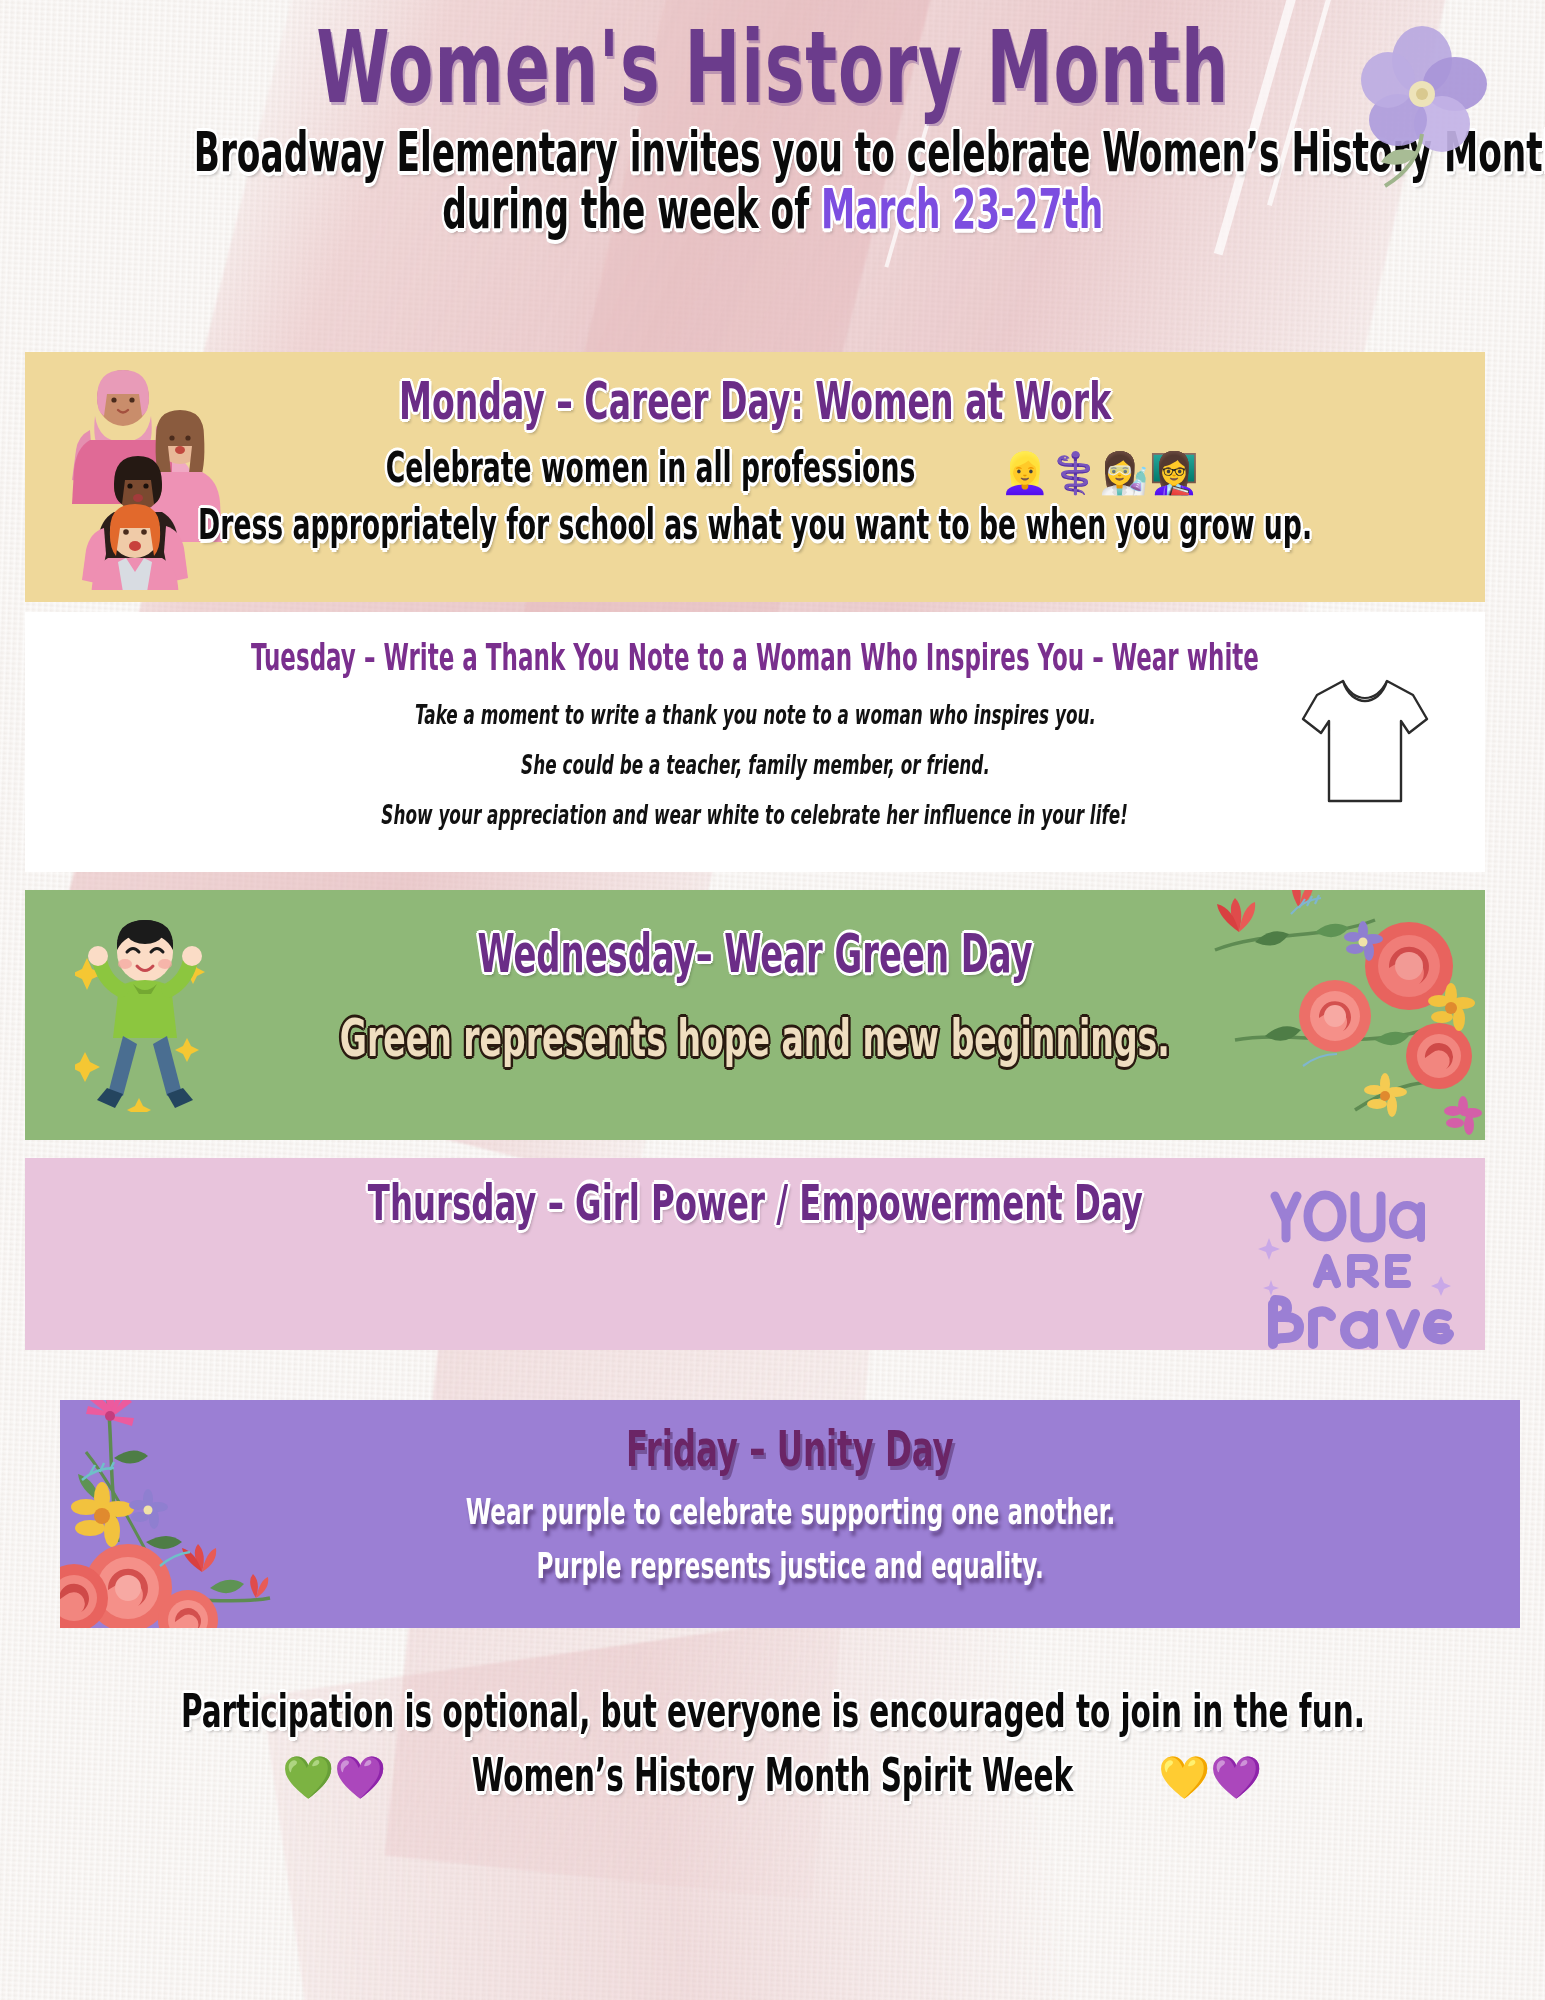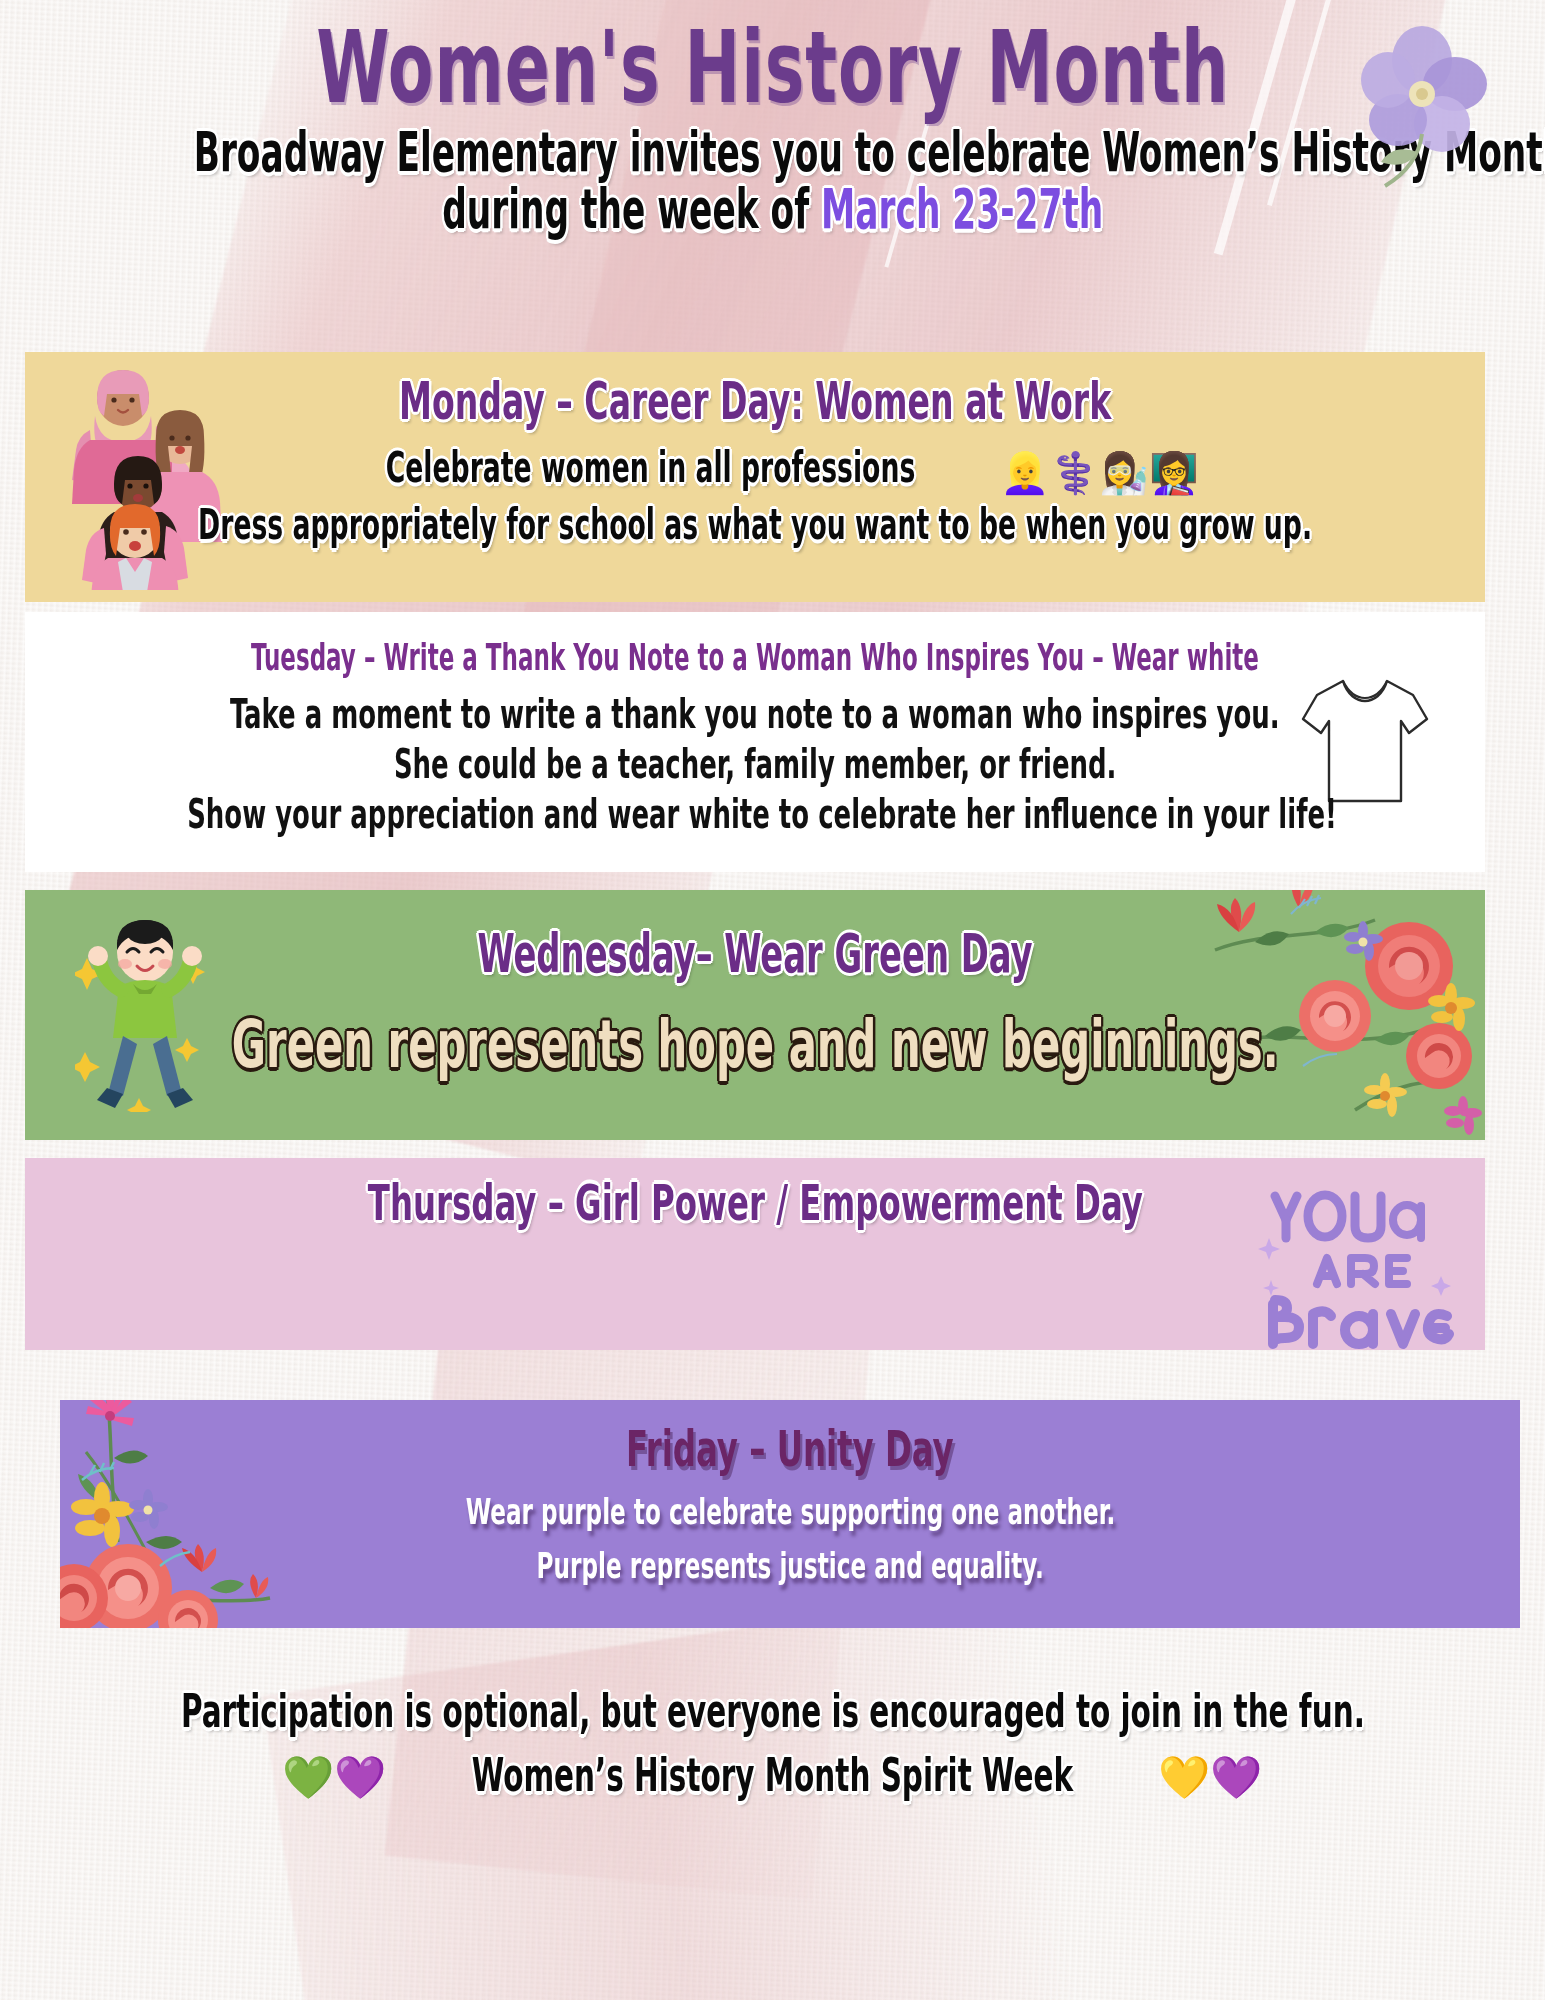--- a/index.html
+++ b/index.html
@@ -126,28 +126,28 @@
   #band-monday { top:352px; height:250px; background:#EFD89A; }
   #band-monday .band-head { font-size:46px; padding-top:22px; }
   #band-monday .band-head .cond { transform:scaleX(0.80) scaleY(1.12); }
   #band-monday .band-body { font-size:38px; line-height:52px; padding-top:14px; }
   #band-monday .band-body .cond { transform:scaleX(0.78) scaleY(1.10); }
 
   
   #band-tuesday { top:612px; height:260px; background:#FFFFFF; }
   #band-tuesday .band-head { font-size:32px; padding-top:26px; }
   #band-tuesday .band-head .cond { color:#7A2F8E; transform:scaleX(0.80) scaleY(1.14); }
-  #band-tuesday .band-body { font-size:37px; line-height:50px; padding-top:14px; }
+  #band-tuesday .band-body { font-size:24px; line-height:50px; padding-top:14px;font-style:italic; }
   #band-tuesday .band-body .cond { color:#111; transform:scaleX(0.78) scaleY(1.10); }
 
   
   #band-wednesday { top:890px; height:250px; background:#8FB878; }
   #band-wednesday .band-head { font-size:47px; padding-top:36px; }
   #band-wednesday .band-head .cond { transform:scaleX(0.80) scaleY(1.12); }
-  #band-wednesday .band-body { font-size:58px; padding-top:30px; }
+  #band-wednesday .band-body { font-size:46px; padding-top:30px; }
   #band-wednesday .band-body .cond { transform:scaleX(0.80) scaleY(1.12); }
 
   
   #band-thursday { top:1158px; height:192px; background:#E8C4DC; }
   #band-thursday .band-head { font-size:45px; padding-top:18px; }
   #band-thursday .band-head .cond { transform:scaleX(0.80) scaleY(1.12); }
   #band-thursday .band-body { font-size:42px; line-height:54px; padding-top:4px; }
   #band-thursday .band-body .cond { transform:scaleX(0.78) scaleY(1.10); }
 
   

